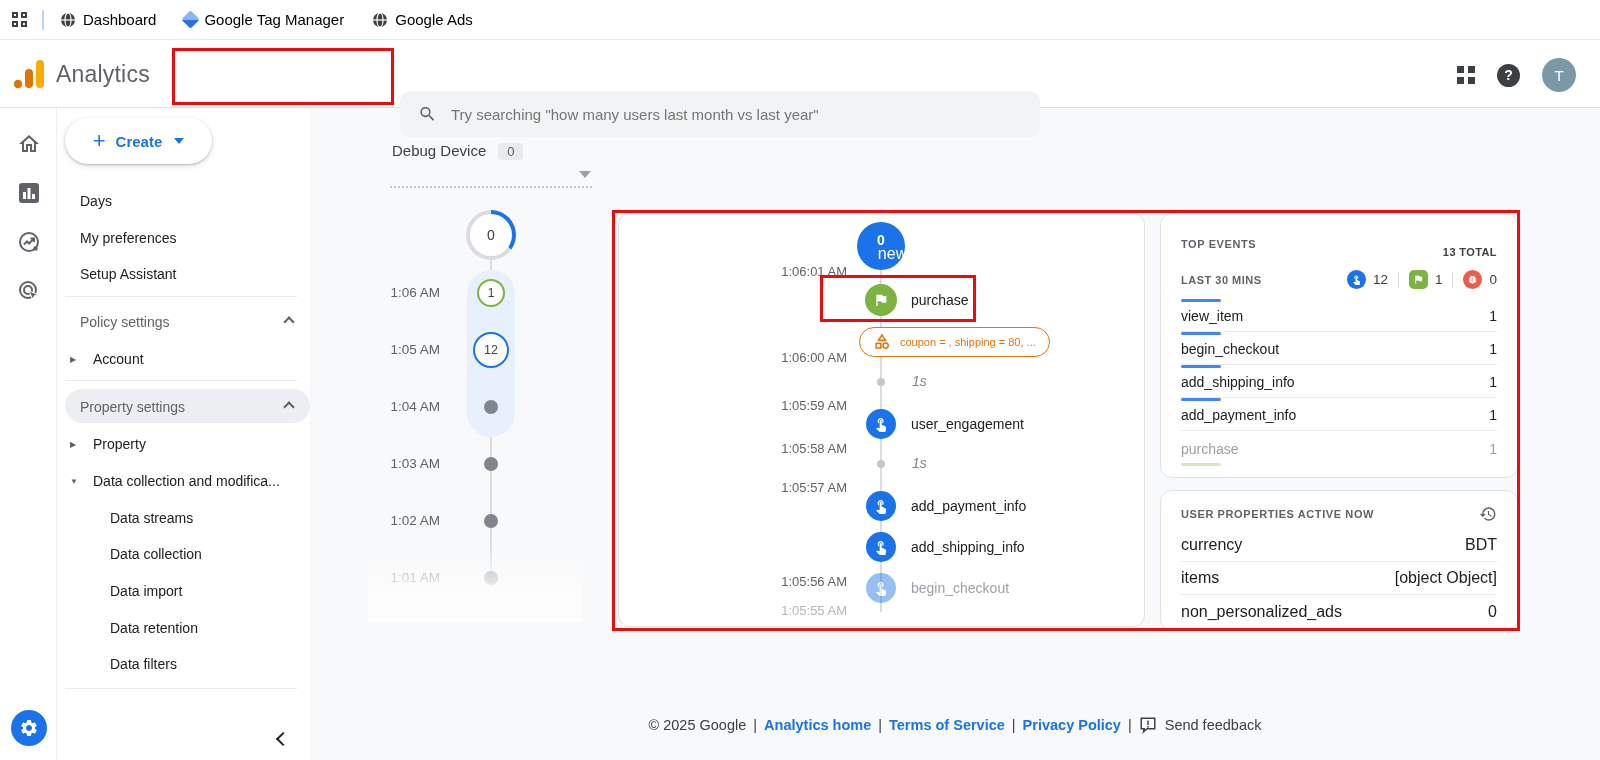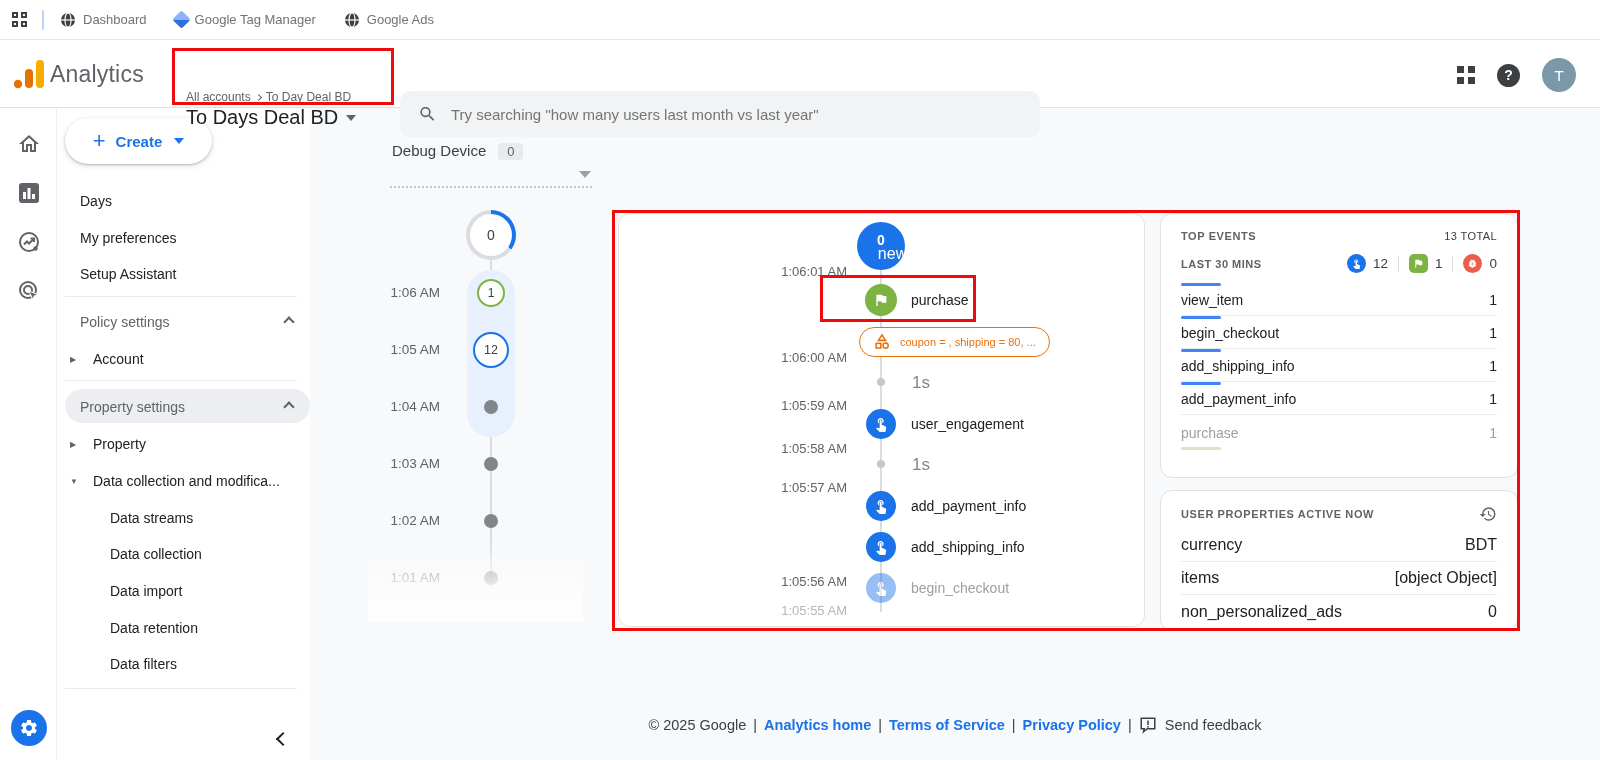--- a/index.html
+++ b/index.html
@@ -5,28 +5,28 @@
   * { margin:0; padding:0; box-sizing:border-box; }
   body { font-family:"Liberation Sans", sans-serif; background:#fff; }
   .stage { position:relative; width:1600px; height:760px; background:#fff; overflow:hidden; }
 
   
   .bmbar { position:absolute; left:0; top:0; width:100%; height:40px; background:#fff;
            border-bottom:1px solid #e4e6e8; display:flex; align-items:center; padding-left:12px; z-index:5;}
   .bm-grid { width:16px; height:16px; display:grid; grid-template-columns:6px 6px; grid-template-rows:6px 6px; gap:3px; margin-right:14px;}
   .bm-grid span { border:2px solid #3c4043; }
   .bm-sep { width:2px; height:20px; background:#bcd3f5; margin-right:16px; border-radius:1px;}
-  .bm-item { display:flex; align-items:center; gap:7px; margin-right:28px; font-size:13px; color:#737373; cursor:pointer;}
+  .bm-item { display:flex; align-items:center; gap:7px; margin-right:28px; font-size:15px; color:#000000; cursor:pointer;}
   .globe { width:16px; height:16px; }
   .gtm-diamond { width:13px; height:13px; transform:rotate(45deg); background:linear-gradient(135deg,#8ab4f8 0 50%,#2e6fdb 50% 100%); border-radius:2px;}
 
   
   .header { position:absolute; left:0; top:40px; width:100%; height:68px; background:#fff;
             border-bottom:1px solid #e0e0e0; z-index:4;}
-  .logo-wrap { position:absolute; left:12px; top:18px; display:flex; align-items:center; gap:4px;text-align:right;}
+  .logo-wrap { position:absolute; left:12px; top:18px; display:flex; align-items:center; gap:10px;text-align:right;}
   .logo-text { font-size:23px; color:#5f6368; letter-spacing:.2px;}
   .acct { position:absolute; left:186px; top:50px;}
   .acct-bc { font-size:12px; color:#5f6368; display:flex; align-items:center; gap:5px;}
   .bc-chev { width:5px; height:5px; border-right:1.6px solid #5f6368; border-top:1.6px solid #5f6368; transform:rotate(45deg); display:inline-block;}
   .acct-name { font-size:20px; color:#202124; margin-top:2px; display:flex; align-items:center; gap:8px; cursor:pointer;}
   .caret-down { width:0; height:0; border-left:5px solid transparent; border-right:5px solid transparent; border-top:6px solid #5f6368;}
   .searchbar { position:absolute; left:400px; top:51px; width:640px; height:46px; background:#f1f3f4;
                border-radius:10px; display:flex; align-items:center; padding:0 18px; gap:14px; cursor:text;}
   .searchbar input { border:none; outline:none; background:transparent; font-size:15px; color:#5f6368; width:100%; font-family:"Liberation Sans",sans-serif;}
   .hdr-right { position:absolute; right:24px; top:18px; display:flex; align-items:center; gap:22px;}
@@ -84,33 +84,33 @@
   .stream-card { left:618px; top:213px; width:527px; height:414px; overflow:hidden;}
   .sc-vline { position:absolute; left:261px; top:54px; width:2px; height:344px; background:#dadce0;}
   .new-circle { position:absolute; left:238px; top:8px; width:48px; height:48px; border-radius:50%; background:#1a73e8;
                 color:#fff; display:flex; flex-direction:column; align-items:center; justify-content:center; z-index:4; cursor:pointer;}
   .new-circle .n { font-size:14px; font-weight:bold; line-height:15px;}
   .new-circle .w { font-size:16px; line-height:12px;padding-left:23px;}
   .ts { position:absolute; left:128px; width:100px; text-align:right; font-size:13px; color:#5f6368; z-index:1;}
   .ev-icon { position:absolute; border-radius:50%; display:flex; align-items:center; justify-content:center; z-index:3;}
   .ev-label { position:absolute; left:292px; font-size:14px; color:#202124; z-index:3;}
   .gap-dot { position:absolute; left:258px; width:8px; height:8px; border-radius:50%; background:#c4c7cb; z-index:2;}
-  .gap-lbl { position:absolute; left:293px; font-size:17px; color:#80868b; z-index:2;}
+  .gap-lbl { position:absolute; left:293px; font-size:14px; font-style:italic; color:#80868b; z-index:2;}
   .param-pill { position:absolute; left:240px; top:113px; height:30px; border:1.5px solid #e8710a; border-radius:16px;
                 display:flex; align-items:center; gap:9px; padding:0 13px; background:#fff; z-index:3; cursor:pointer;}
   .param-pill span { font-size:11px; color:#e8710a; white-space:nowrap;}
 
   
   .redbox { position:absolute; border:3px solid #ee0b0b; z-index:9; pointer-events:none;}
 
   
   .te-card { left:1160px; top:213px; width:358px; height:265px; padding:16px 20px 0 20px;}
   .te-h { display:flex; justify-content:space-between; align-items:center;gap:8px;}
   .te-title { font-size:11px; font-weight:bold; color:#5f6368; letter-spacing:.6px;}
-  .te-total { font-size:11px; font-weight:normal; color:#3c4043; letter-spacing:.4px;}
+  .te-total { font-size:11px; font-weight:bold; color:#3c4043; letter-spacing:.4px;margin-top:16px;}
   .te-row2 { display:flex; justify-content:space-between; align-items:center; margin-top:12px;}
   .te-window { font-size:11px; font-weight:bold; color:#5f6368; letter-spacing:.5px;}
   .te-counters { display:flex; align-items:center;}
   .cnt { display:flex; align-items:center; gap:7px; font-size:13.5px; color:#3c4043;}
   .vsep { width:1px; height:16px; background:#dadce0; margin:0 10px;}
   .ic { width:19px; height:19px; border-radius:50%; display:flex; align-items:center; justify-content:center;}
   .ic-tap { background:#1a73e8;}
   .ic-flag { background:#7cb342; border-radius:5px;}
   .ic-bug { background:#e8604c;}
   .te-rows { margin-top:10px;}
@@ -171,31 +171,20 @@
   </div>
 
   <div class="header">
     <div class="logo-wrap">
       <svg width="34" height="32" viewBox="0 0 34 32">
         <circle cx="6" cy="26" r="4.2" fill="#e37400"></circle>
         <rect x="13" y="11" width="8" height="19" rx="4" fill="#e37400"></rect>
         <rect x="24" y="2" width="8" height="28" rx="4" fill="#f9ab00"></rect>
       </svg>
       <span class="logo-text">Analytics</span>
-    </div>
-    <div class="acct">
-      <div class="acct-bc">
-        <span>All accounts</span>
-        <span class="bc-chev"></span>
-        <span>To Day Deal BD</span>
-      </div>
-      <div class="acct-name">
-        <span>To Days Deal BD</span>
-        <span class="caret-down"></span>
-      </div>
     </div>
     <div class="searchbar">
       <svg width="20" height="20" viewBox="0 0 24 24">
           <path fill="#5f6368" d="M15.5 14h-.79l-.28-.27a6.5 6.5 0 1 0-.7.7l.27.28v.79l5 4.99L20.49 19l-4.99-5zm-6 0A4.5 4.5 0 1 1 14 9.5 4.5 4.5 0 0 1 9.5 14z"></path>
         </svg>
       <input type="text" placeholder="Try searching &quot;how many users last month vs last year&quot;" style="">
     </div>
     <div class="hdr-right">
       <div class="apps-grid">
           <span></span>

